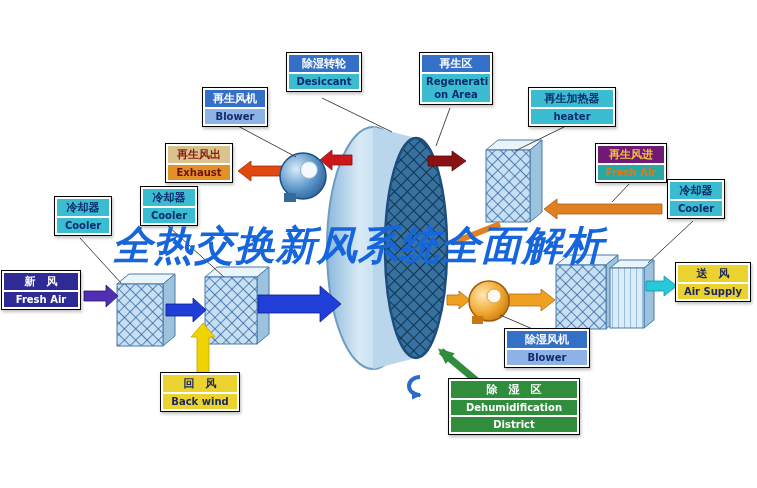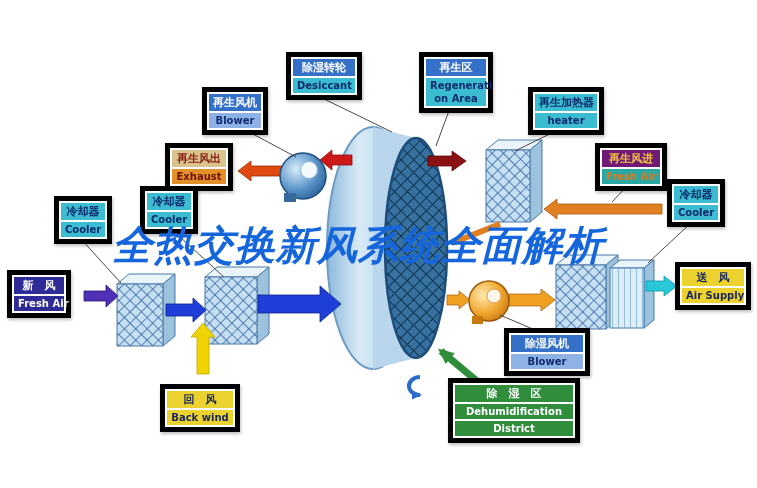--- a/index.html
+++ b/index.html
@@ -1,19 +1,19 @@
 <!DOCTYPE html>
 <html><head>
 <meta charset="utf-8">
 <style>
   * { margin:0; padding:0; box-sizing:border-box; }
   body { font-family:"DejaVu Sans", sans-serif; background:#fff; }
   .stage { position:relative; width:757px; height:488px; background:#ffffff; overflow:hidden; }
   svg.layer { position:absolute; left:0; top:0; z-index:1; }
-  .lbl { position:absolute; background:#fff; border:5px solid #000000; padding:2px;
+  .lbl { position:absolute; background:#fff; border:1px solid #000000; padding:2px;
          box-shadow:1px 2px 3px rgba(0,0,0,.25); z-index:3; text-align:center; }
   .lbl .r { padding:1px 4px; font-weight:bold; white-space:nowrap; }
   .lbl .r + .r { margin-top:2px; }
   .zh { font-size:11px; line-height:15px; }
   .en { font-size:10px; line-height:13px; }
   .wrap { white-space:normal !important; }
   .h-blue   { background:#3570c8; color:#ffffff; }
   .b-teal   { background:#3bbcd0; color:#0b2b6e; }
   .h-teal   { background:#3bbcd0; color:#0b2b6e; }
   .b-bluelight { background:#8fb2e6; color:#102a6e; }
@@ -157,21 +157,21 @@
   <div class="lbl" style="left:286px;top:52px;width:76px">
     <div class="r zh h-blue">除湿转轮</div>
     <div class="r en b-teal">Desiccant</div>
   </div>
 
   <div class="lbl" style="left:419px;top:52px;width:74px">
     <div class="r zh h-blue">再生区</div>
     <div class="r en b-teal wrap">Regenerati on Area</div>
   </div>
 
-  <div class="lbl" style="left:528px;top:87px;width:76px">
+  <div class="lbl" style="left:528px;top:87px;width:88px">
     <div class="r zh h-teal">再生加热器</div>
     <div class="r en b-teal">heater</div>
   </div>
 
   <div class="lbl" style="left:165px;top:143px;width:68px">
     <div class="r zh h-tan">再生风出</div>
     <div class="r en b-orange">Exhaust</div>
   </div>
 
   <div class="lbl" style="left:595px;top:143px;width:72px">
@@ -187,31 +187,31 @@
   <div class="lbl" style="left:140px;top:186px;width:58px">
     <div class="r zh h-teal">冷却器</div>
     <div class="r en b-teal">Cooler</div>
   </div>
 
   <div class="lbl" style="left:667px;top:179px;width:58px">
     <div class="r zh h-teal">冷却器</div>
     <div class="r en b-teal">Cooler</div>
   </div>
 
-  <div class="lbl solid-indigo" style="left:7px;top:270px;width:64px">
+  <div class="lbl solid-indigo" style="left:1px;top:270px;width:80px">
     <div class="r zh">新　风</div>
     <div class="r en">Fresh Air</div>
   </div>
 
   <div class="lbl solid-yellow" style="left:675px;top:262px;width:76px">
     <div class="r zh">送　风</div>
     <div class="r en">Air Supply</div>
   </div>
 
-  <div class="lbl solid-yellow" style="left:160px;top:384px;width:80px">
+  <div class="lbl solid-yellow" style="left:160px;top:372px;width:80px">
     <div class="r zh">回　风</div>
     <div class="r en">Back wind</div>
   </div>
 
   <div class="lbl" style="left:504px;top:328px;width:86px">
     <div class="r zh h-blue">除湿风机</div>
     <div class="r en b-bluelight">Blower</div>
   </div>
 
   <div class="lbl solid-green" style="left:448px;top:378px;width:132px">

